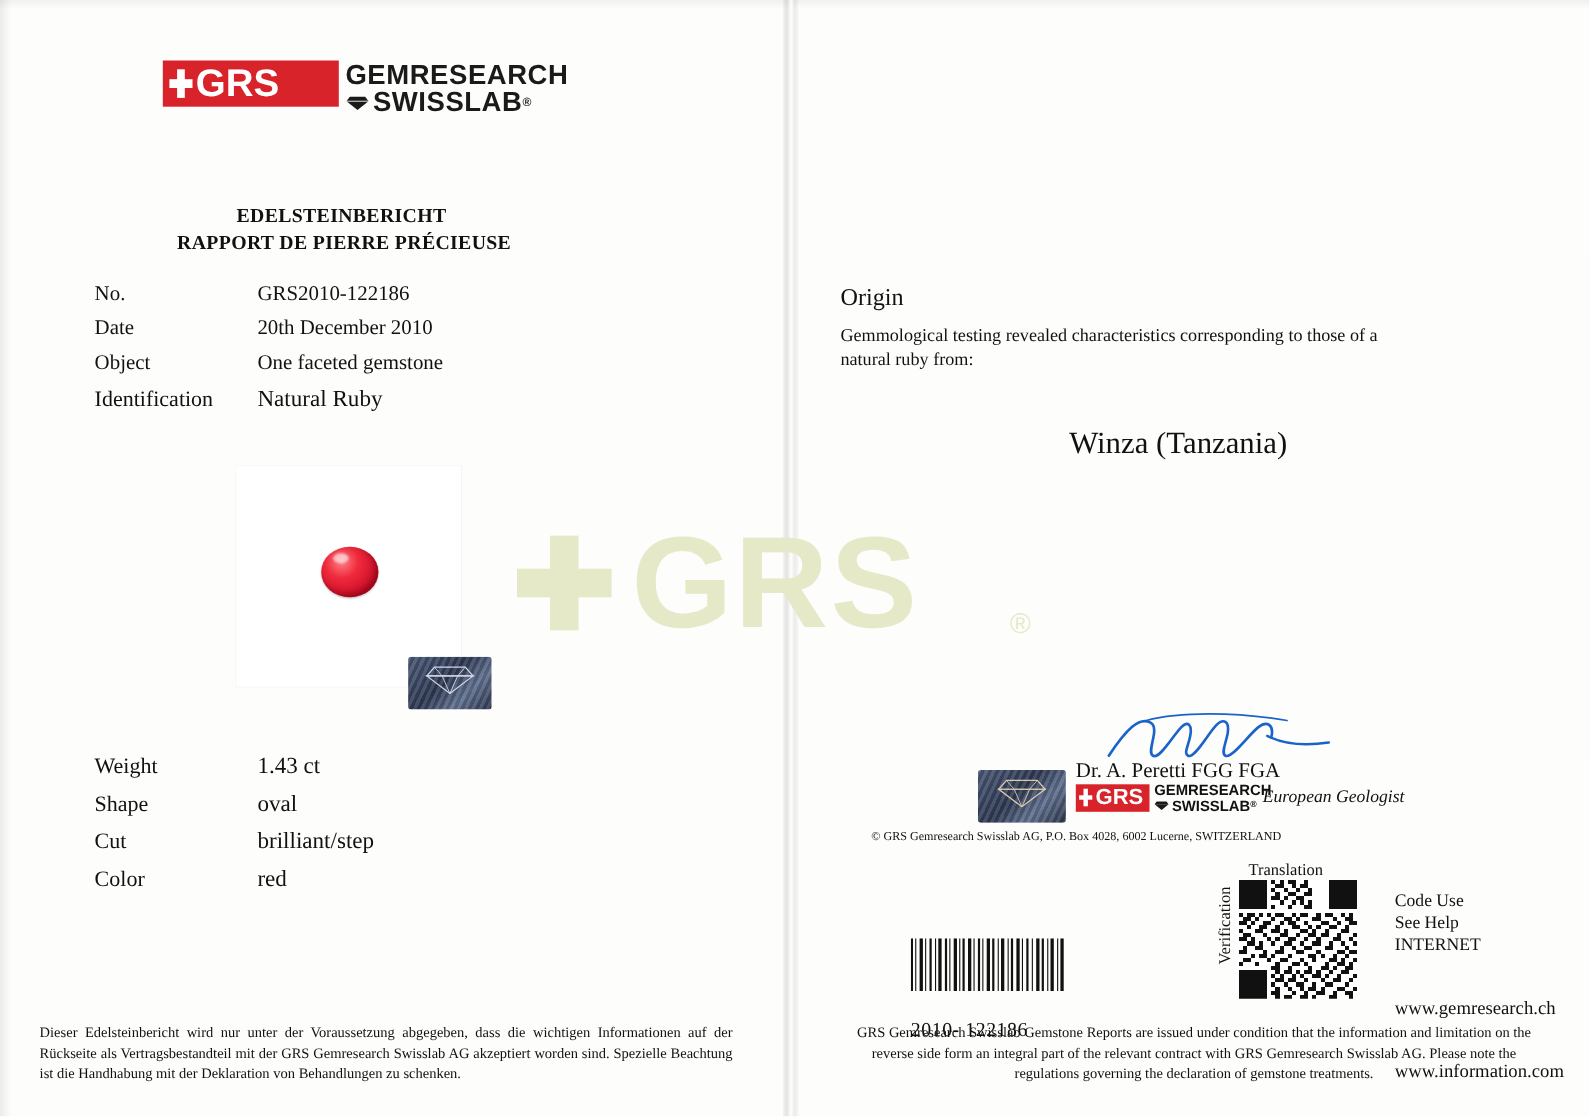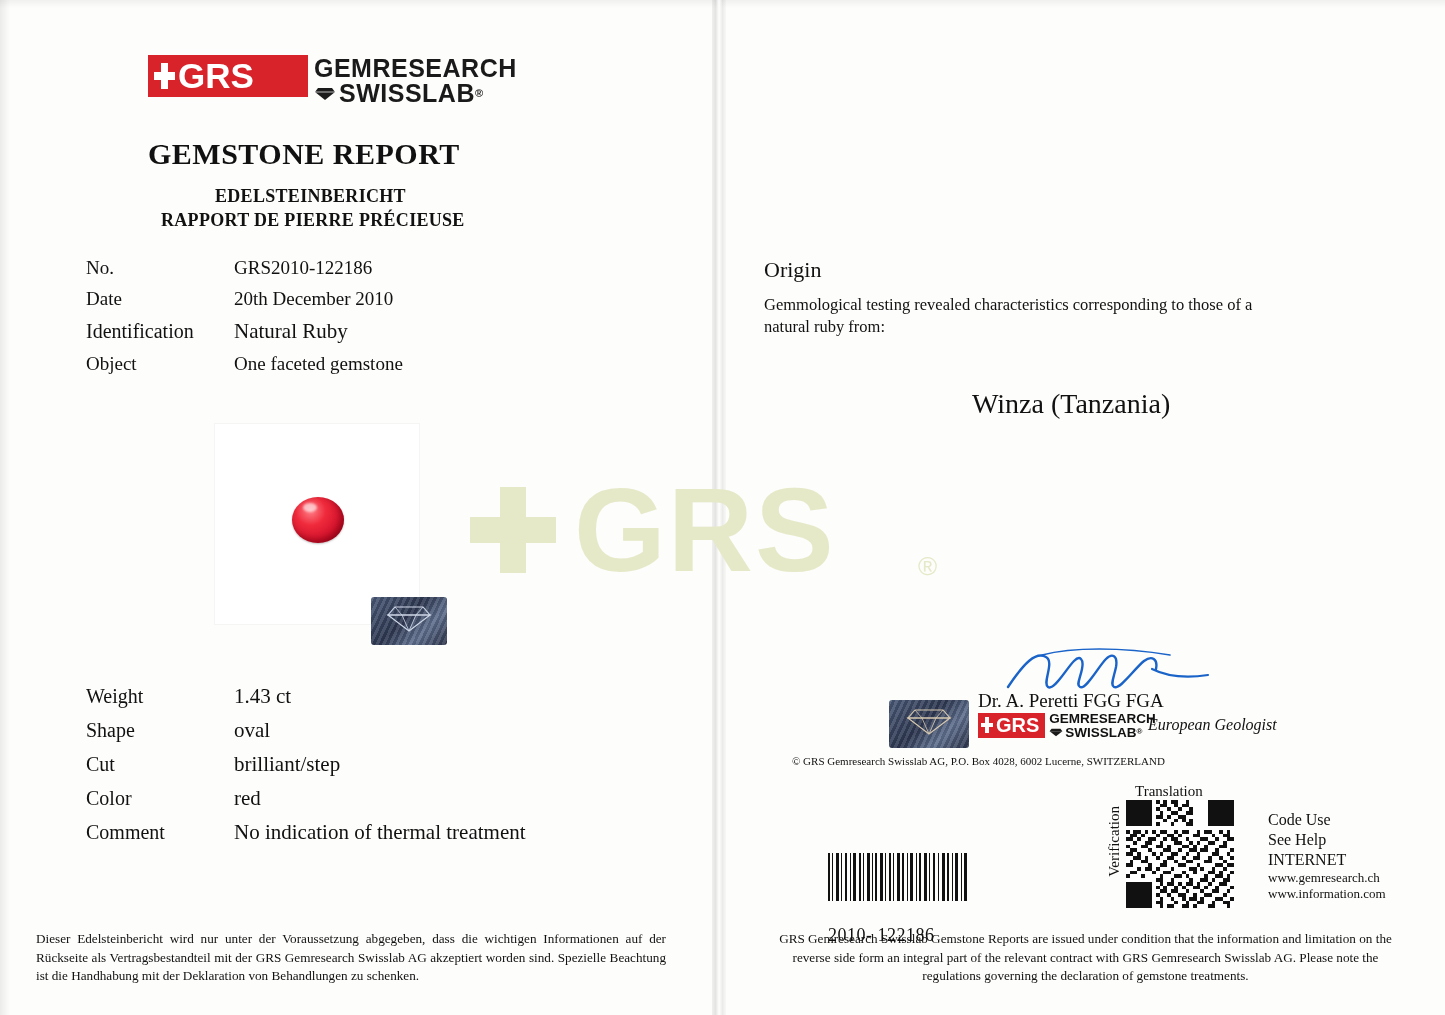--- a/index.html
+++ b/index.html
@@ -292,21 +292,21 @@
     writing-mode: vertical-rl;
     transform: rotate(180deg);
   }
   .qr { position: absolute; left: 1126px; top: 800px; width: 108px; height: 108px; }
 
   .codeuse {
     position: absolute; left: 1268px; top: 810px;
     text-align: left; width: 140px;
     font-size: 16px; line-height: 1.25;
   }
-  .codeuse .small { font-size: 13px; }
+  .codeuse .small { font-size: 17px; margin-top: 36px; }
 
   
   .footer-left {
     position: absolute; left: 36px; top: 930px; width: 630px;
     font-size: 13.2px; line-height: 1.42; text-align: justify;
   }
   .footer-right {
     position: absolute; left: 768px; top: 930px; width: 635px;
     font-size: 13.2px; line-height: 1.42; text-align: center;
   }
@@ -339,40 +339,39 @@
             <polygon points="4,1 18,1 21,5 1,5" fill="#1a1a1a"></polygon>
             <line x1="1" y1="5" x2="21" y2="5" stroke="#fff" stroke-width="0.7"></line>
           </svg>
         </span>
         <span>SWISSLAB</span>
           <span class="reg">®</span>
       </div>
     </div>
   </div>
 
-  <div class="title-main">GEMSTONE REPORT</div>
   <div class="title-de">EDELSTEINBERICHT</div>
   <div class="title-fr">RAPPORT DE PIERRE PRÉCIEUSE</div>
 
   <div class="fields-top">
     <div class="frow">
       <div class="fkey">No.</div>
       <div class="fval">GRS2010-122186</div>
     </div>
     <div class="frow">
       <div class="fkey">Date</div>
       <div class="fval">20th December 2010</div>
     </div>
     <div class="frow">
+      <div class="fkey">Object</div>
+      <div class="fval">One faceted gemstone</div>
+    </div>
+    <div class="frow">
       <div class="fkey big">Identification</div>
       <div class="fval big">Natural Ruby</div>
-    </div>
-    <div class="frow">
-      <div class="fkey">Object</div>
-      <div class="fval">One faceted gemstone</div>
     </div>
   </div>
 
   <div class="photo">
     <div class="gem"></div>
   </div>
   <div class="holo-left">
     <span class="hd">
       <svg width="46" height="28" viewBox="0 0 46 28">
         <polygon points="2,10 44,10 23,26" fill="none" stroke="#cfd8e8" stroke-width="1.1"></polygon>
@@ -394,24 +393,20 @@
       <div class="fkey big">Shape</div>
       <div class="fval big">oval</div>
     </div>
     <div class="frow">
       <div class="fkey big">Cut</div>
       <div class="fval big">brilliant/step</div>
     </div>
     <div class="frow">
       <div class="fkey big">Color</div>
       <div class="fval big">red</div>
-    </div>
-    <div class="frow">
-      <div class="fkey big">Comment</div>
-      <div class="fval big">No indication of thermal treatment</div>
     </div>
   </div>
 
   <div class="origin-label">Origin</div>
   <div class="origin-desc">Gemmological testing revealed characteristics corresponding to those of a natural ruby from:</div>
   <div class="origin-value">Winza (Tanzania)</div>
 
   <div class="sig-area">
     <svg class="sig-svg" width="260" height="56" viewBox="0 0 260 56">
       <path d="M6,42 C22,18 34,6 44,12 C53,17 40,38 46,42 C52,46 64,24 72,16 C78,10 82,14 80,24 C78,34 74,40 78,42 C84,45 96,22 104,14 C110,8 116,10 114,22 C112,32 108,40 112,42 C118,45 132,24 142,16 C150,10 156,14 154,24" fill="none" stroke="#1a63c9" stroke-width="2.4" stroke-linecap="round"></path>

